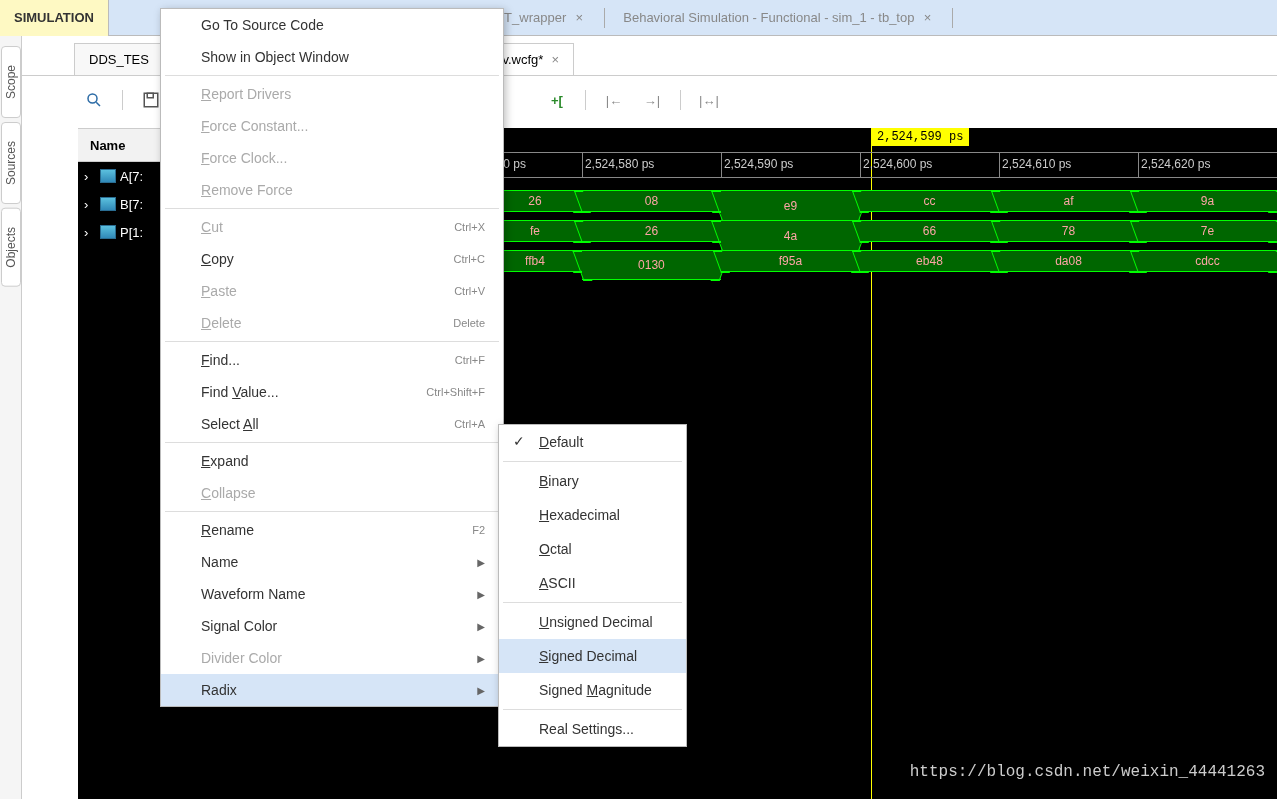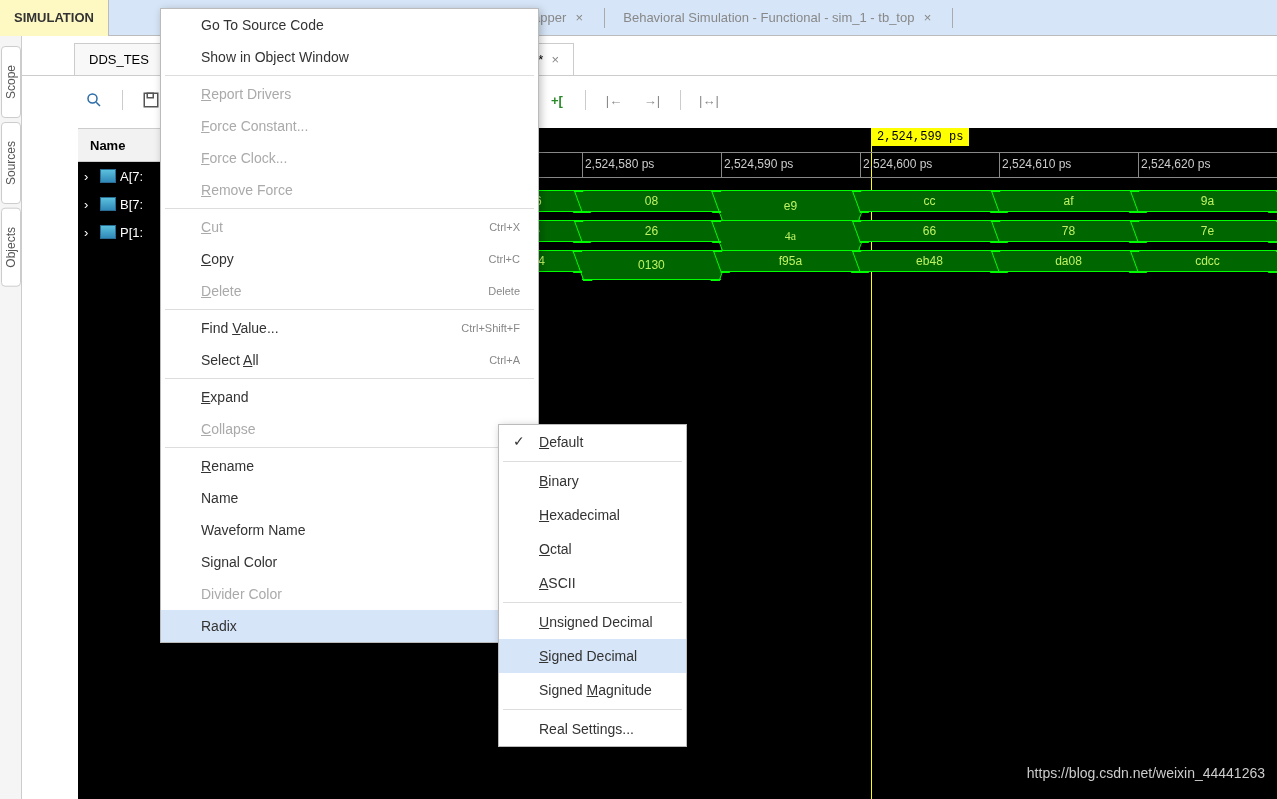--- a/index.html
+++ b/index.html
@@ -29,41 +29,41 @@
 .sig-icon { width:16px; height:14px; background:linear-gradient(#5bc0de,#3089b8); border:1px solid #2a6d92; display:inline-block; }
 
 .wave-area { position:absolute; left:488px; top:128px; right:0; bottom:0; background:#000; color:#0f0; font-family:"Courier New",monospace; font-size:12px; overflow:hidden; }
 .cursor-flag { position:absolute; top:0; left:383px; background:#ffff00; color:#000; padding:2px 6px; font-family:"Courier New",monospace; font-size:12px; }
 .cursor-line { position:absolute; top:0; bottom:0; left:383px; width:1px; background:#ffff00; }
 .ruler { position:absolute; left:0; right:0; top:24px; height:26px; border-top:1px solid #888; border-bottom:1px solid #888; display:flex; color:#ccc; }
 .ruler > div { width:148px; border-left:1px solid #888; padding:4px 0 0 2px; position:relative; }
 .ruler > div:first-child { width:100px; border-left:none; }
 .wave-rows { position:absolute; left:0; right:0; top:58px; }
 .wrow { height:30px; display:flex; position:relative; }
-.wseg { border:1px solid #0f0; background:#060; color:#bef264; border-left:none; border-right:none; display:flex; align-items:center; justify-content:center; position:relative; }
+.wseg { border:1px solid #0f0; background:#060; color:#fca5a5; border-left:none; border-right:none; display:flex; align-items:center; justify-content:center; position:relative; }
 .wseg::before, .wseg::after { content:""; position:absolute; width:8px; height:100%; top:0; }
 .wseg::before { left:-4px; border-top:1px solid #0f0; border-bottom:1px solid #0f0; transform:skewX(20deg); border-left:1px solid #0f0; }
 .wseg::after { right:-4px; border-top:1px solid #0f0; border-bottom:1px solid #0f0; transform:skewX(-20deg); border-right:1px solid #0f0; }
 
-.context-menu { position:absolute; left:160px; top:8px; width:379px; background:#fff; border:1px solid #bbb; box-shadow:2px 2px 8px rgba(0,0,0,0.25); z-index:100; font-size:14px;text-align:center; }
+.context-menu { position:absolute; left:160px; top:8px; width:344px; background:#fff; border:1px solid #bbb; box-shadow:2px 2px 8px rgba(0,0,0,0.25); z-index:100; font-size:14px;text-align:center; }
 .cm-item { padding:8px 18px 8px 40px; display:flex; justify-content:space-between; align-items:center; position:relative; color:#333; }
 .cm-item .kbd { color:#888; font-size:11px; }
 .cm-item.disabled { color:#aaa; }
 .cm-item.hl { background:#d6e5f7; }
 .cm-sep { height:1px; background:#ddd; margin:2px 4px; }
 .cm-item .arrow { color:#666; font-size:10px; }
 .cm-item u { text-decoration:underline; }
 
 .submenu { position:absolute; left:498px; top:424px; width:189px; background:#fff; border:1px solid #bbb; box-shadow:2px 2px 8px rgba(0,0,0,0.25); z-index:101; font-size:14px; }
 .sm-item { padding:9px 16px 9px 40px; position:relative; color:#333; }
 .sm-item.disabled { color:#aaa; }
 .sm-item.hl { background:#d6e5f7; }
 .sm-item .check { position:absolute; left:14px; top:8px; }
 
-.watermark { position:absolute; right:12px; bottom:18px; color:#ccc; font-size:14px; z-index:5; font-family:Liberation Sans, sans-serif; }
+.watermark { position:absolute; right:12px; bottom:18px; color:#ccc; font-size:16px; z-index:5; font-family:Liberation Mono, monospace; }
 </style>
 </head>
 <body>
 
 <div class="top-tab-bar">
   <div class="tab active">SIMULATION</div>
   <div style="flex-basis:340px"></div>
   <div class="tab">
     <span>S_TEST_wrapper</span>
     <span class="close">×</span>
@@ -152,21 +152,21 @@
         <div class="wseg" style="width: 100px; height: 22px; margin: 4px 0px;">26</div>
         <div class="wseg" style="width: 148px; height: 22px; margin: 4px 0px;">08</div>
         <div class="wseg" style="width: 148px; height: 32px; margin: 4px 0px;">e9</div>
         <div class="wseg" style="width: 148px; height: 22px; margin: 4px 0px;">cc</div>
         <div class="wseg" style="width: 148px; height: 22px; margin: 4px 0px;">af</div>
         <div class="wseg" style="width: 148px; height: 22px; margin: 4px 0px;">9a</div>
       </div>
       <div class="wrow">
         <div class="wseg" style="width: 100px; height: 22px; margin: 4px 0px;">fe</div>
         <div class="wseg" style="width: 148px; height: 22px; margin: 4px 0px;">26</div>
-        <div class="wseg" style="width: 148px; height: 32px; margin: 4px 0px; font-family: Liberation Serif, serif;">4a</div>
+        <div class="wseg" style="width: 148px; height: 32px; margin: 4px 0px;">4a</div>
         <div class="wseg" style="width: 148px; height: 22px; margin: 4px 0px;">66</div>
         <div class="wseg" style="width: 148px; height: 22px; margin: 4px 0px;">78</div>
         <div class="wseg" style="width: 148px; height: 22px; margin: 4px 0px;">7e</div>
       </div>
       <div class="wrow">
         <div class="wseg" style="width: 100px; height: 22px; margin: 4px 0px;">ffb4</div>
         <div class="wseg" style="width: 148px; height: 30px; margin: 4px 0px;">0130</div>
         <div class="wseg" style="width: 148px; height: 22px; margin: 4px 0px;">f95a</div>
         <div class="wseg" style="width: 148px; height: 22px; margin: 4px 0px;">eb48</div>
         <div class="wseg" style="width: 148px; height: 22px; margin: 4px 0px;">da08</div>
@@ -199,24 +199,32 @@
     <div class="cm-sep"></div>
     <div class="cm-item disabled">
       <span><u>C</u>ut</span>
       <span class="kbd">Ctrl+X</span>
     </div>
     <div class="cm-item">
       <span><u>C</u>opy</span>
       <span class="kbd">Ctrl+C</span>
     </div>
     <div class="cm-item disabled">
+      <span><u>P</u>aste</span>
+      <span class="kbd">Ctrl+V</span>
+    </div>
+    <div class="cm-item disabled">
       <span><u>D</u>elete</span>
       <span class="kbd">Delete</span>
     </div>
     <div class="cm-sep"></div>
+    <div class="cm-item">
+      <span><u>F</u>ind...</span>
+      <span class="kbd">Ctrl+F</span>
+    </div>
     <div class="cm-item">
       <span>Find <u>V</u>alue...</span>
       <span class="kbd">Ctrl+Shift+F</span>
     </div>
     <div class="cm-item">
       <span>Select <u>A</u>ll</span>
       <span class="kbd">Ctrl+A</span>
     </div>
     <div class="cm-sep"></div>
     <div class="cm-item">

